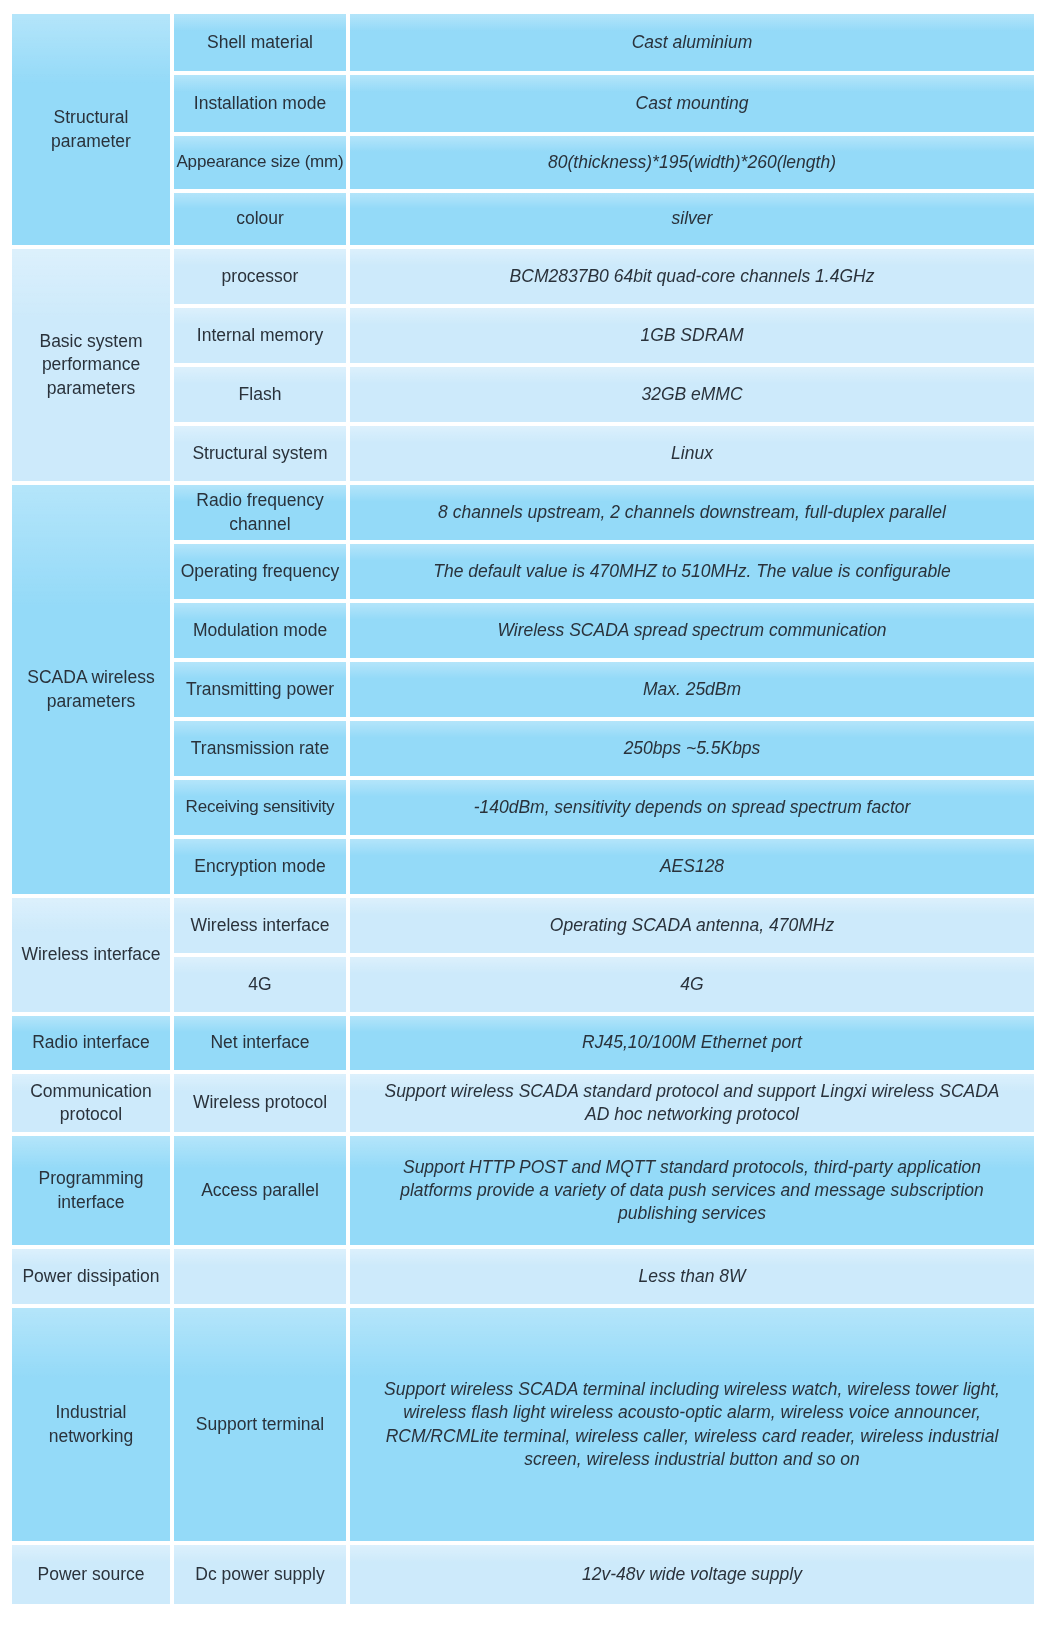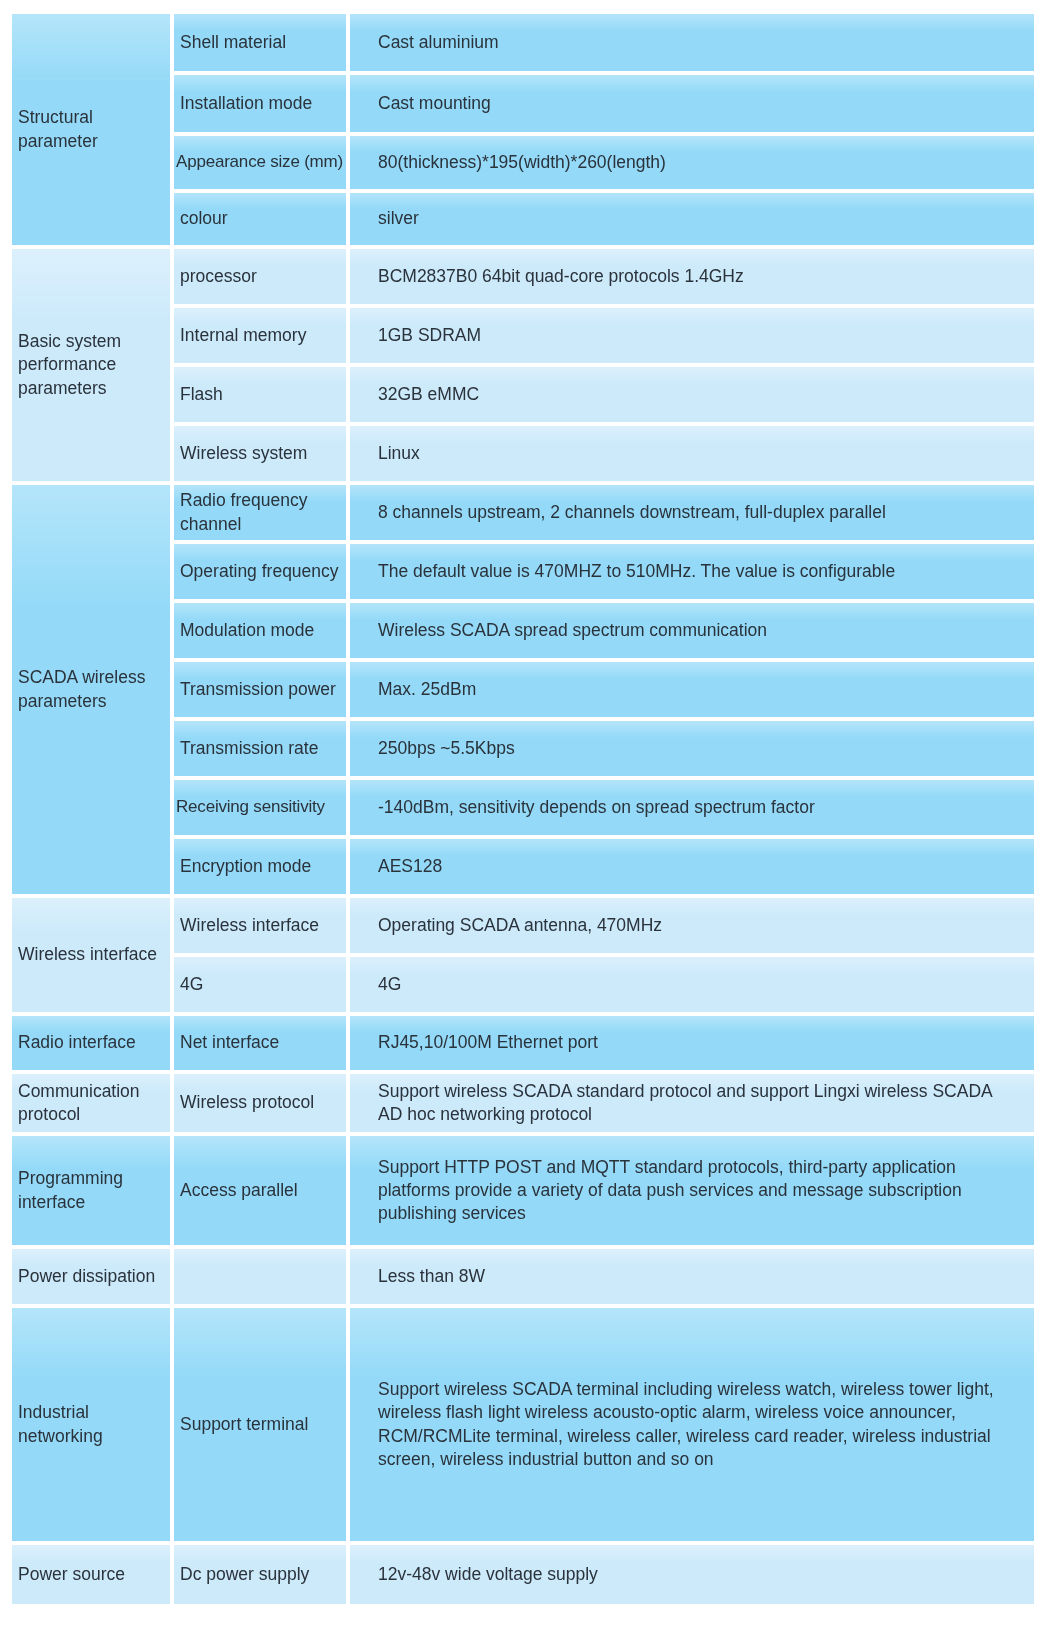--- a/index.html
+++ b/index.html
@@ -20,31 +20,31 @@
   table.specs {
     border-collapse: collapse;
     table-layout: fixed;
     width: 1026px;
   }
   col.c-cat   { width: 162px; }
   col.c-param { width: 176px; }
   col.c-val   { width: 688px; }
   td {
     border: 4px solid #ffffff;
-    text-align: left;
+    text-align: center;
     vertical-align: middle;
     font-size: 17.5px;
     line-height: 1.32;
     padding: 2px 6px;
     
     background-image: linear-gradient(to bottom, rgba(255,255,255,0.30), rgba(255,255,255,0) 30%);
   }
   tr.dark  td { background-color: #94daf8; }
   tr.light td { background-color: #cdeafb; }
-  td.val { padding: 2px 28px; }
+  td.val { padding: 2px 28px; font-style: italic; }
   td.param.tight {
     font-size: 17px;
     letter-spacing: -0.2px;
     white-space: nowrap;
     padding: 2px 2px;
   }
   
   tr.r61  { height: 61px; }
   tr.r57  { height: 57px; }
   tr.r56  { height: 56px; }
@@ -81,50 +81,50 @@
         <td class="val">80(thickness)*195(width)*260(length)</td>
       </tr>
       <tr class="dark r56">
         <td class="param">colour</td>
         <td class="val">silver</td>
       </tr>
 
       <tr class="light r59">
         <td class="cat" rowspan="4">Basic system performance parameters</td>
         <td class="param">processor</td>
-        <td class="val">BCM2837B0 64bit quad-core protocols 1.4GHz</td>
+        <td class="val">BCM2837B0 64bit quad-core channels 1.4GHz</td>
       </tr>
       <tr class="light r59">
         <td class="param">Internal memory</td>
         <td class="val">1GB SDRAM</td>
       </tr>
       <tr class="light r59">
         <td class="param">Flash</td>
         <td class="val">32GB eMMC</td>
       </tr>
       <tr class="light r59">
-        <td class="param">Wireless system</td>
+        <td class="param">Structural system</td>
         <td class="val">Linux</td>
       </tr>
 
       <tr class="dark r59">
         <td class="cat" rowspan="7">SCADA wireless parameters</td>
         <td class="param">Radio frequency channel</td>
         <td class="val">8 channels upstream, 2 channels downstream, full-duplex parallel</td>
       </tr>
       <tr class="dark r59">
         <td class="param">Operating frequency</td>
         <td class="val">The default value is 470MHZ to 510MHz. The value is configurable</td>
       </tr>
       <tr class="dark r59">
         <td class="param">Modulation mode</td>
         <td class="val">Wireless SCADA spread spectrum communication</td>
       </tr>
       <tr class="dark r59">
-        <td class="param">Transmission power</td>
+        <td class="param">Transmitting power</td>
         <td class="val">Max. 25dBm</td>
       </tr>
       <tr class="dark r59">
         <td class="param">Transmission rate</td>
         <td class="val">250bps ~5.5Kbps</td>
       </tr>
       <tr class="dark r59">
         <td class="param tight">Receiving sensitivity</td>
         <td class="val">-140dBm, sensitivity depends on spread spectrum factor</td>
       </tr>

